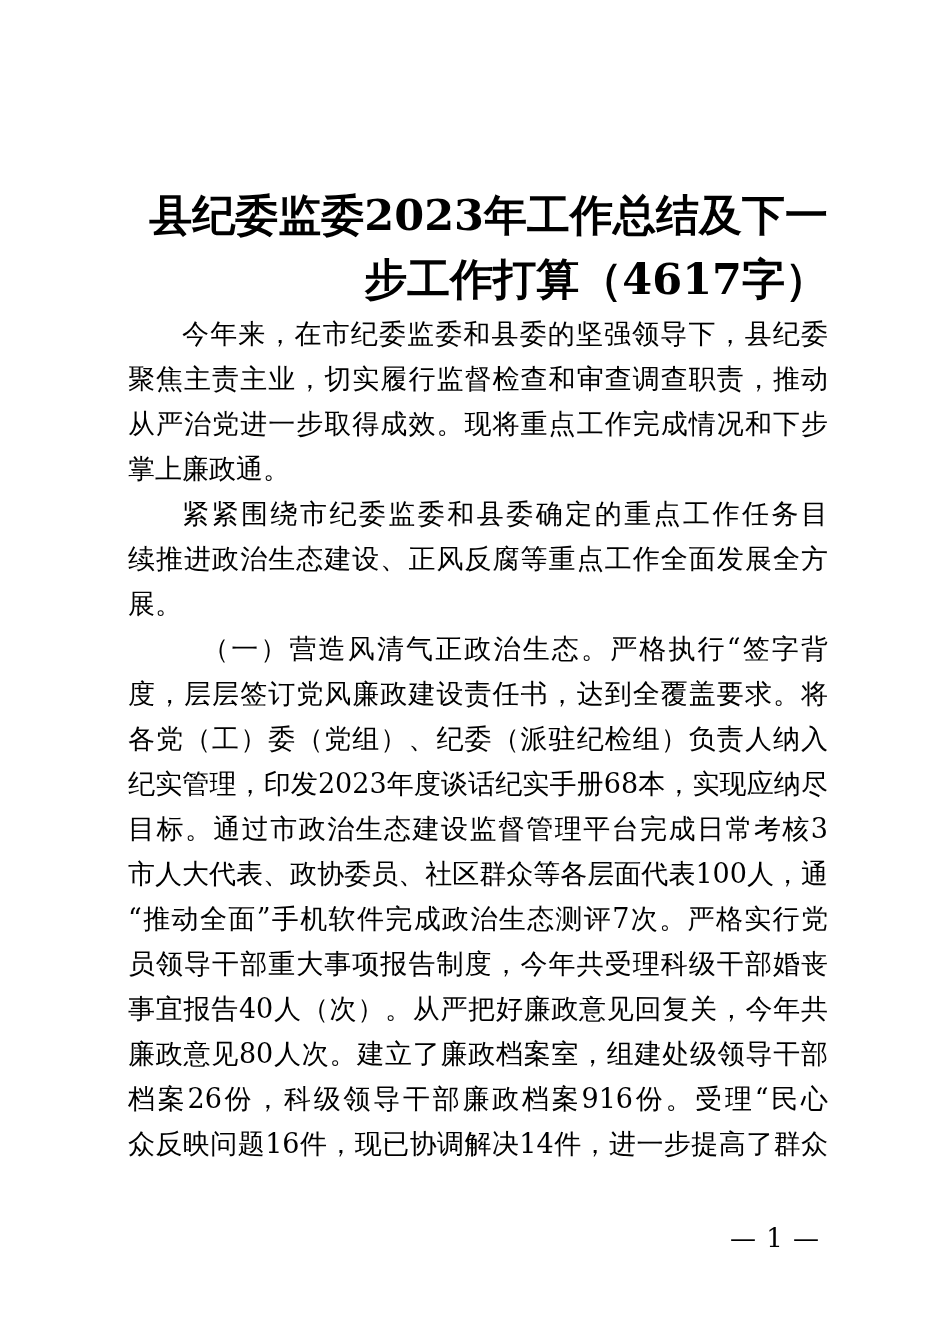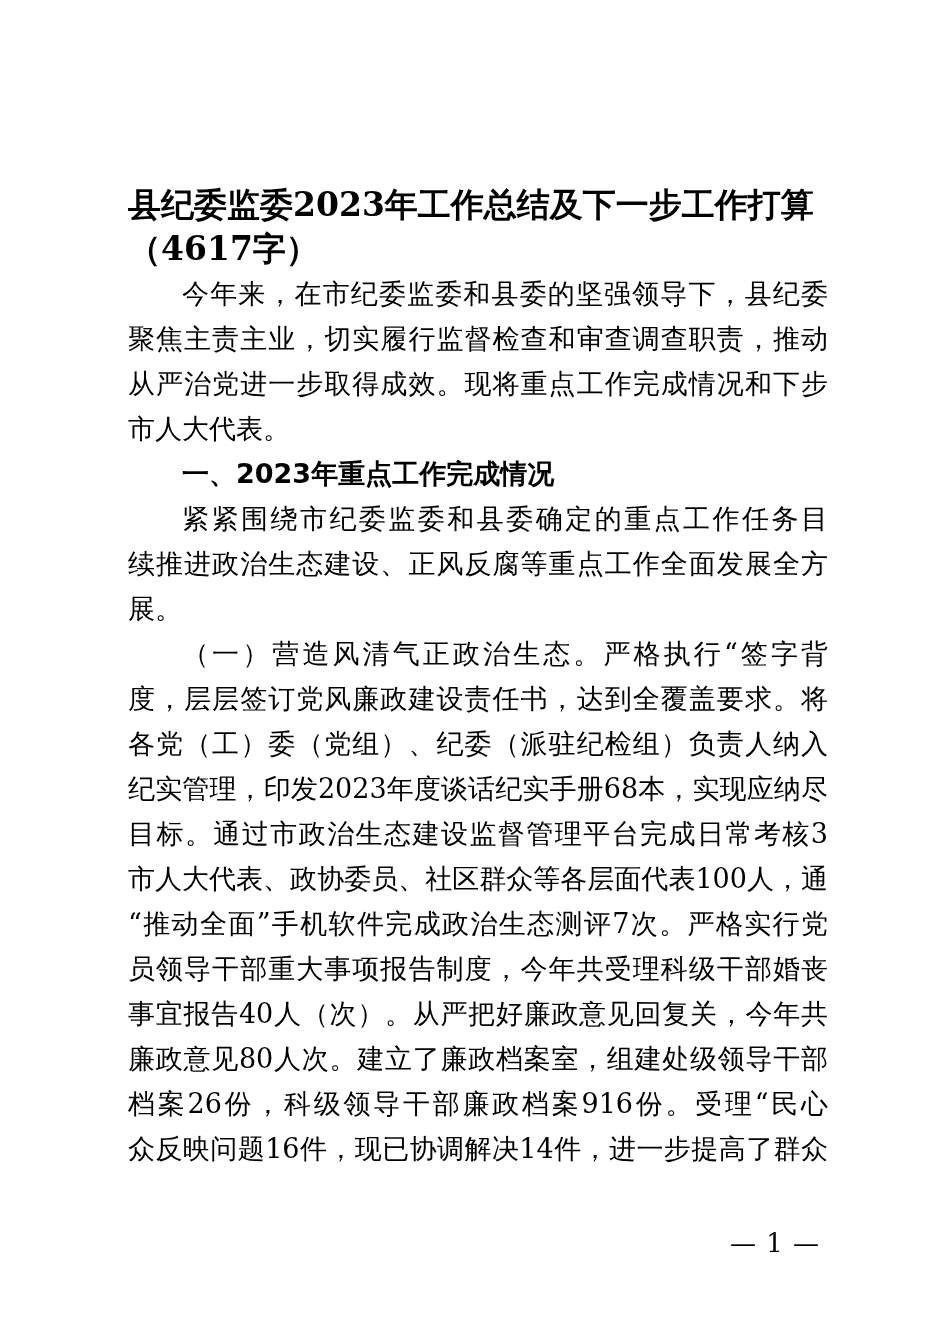--- a/index.html
+++ b/index.html
@@ -15,24 +15,24 @@
     overflow: hidden;
   }
   .page {
     box-sizing: border-box;
     width: 950px;
     height: 1344px;
     padding: 183px 122px 0 128px;
     background: #ffffff;
   }
   .doc-title {
-    font-size: 33px;
+    font-size: 43px;
     font-weight: bold;
-    text-align: left;
-    line-height: 44px;
+    text-align: right;
+    line-height: 64px;
     font-family: "DejaVu Serif", "Liberation Serif", serif;
   }
   .line {
     font-size: 27px;
     line-height: 45px;
     height: 45px;
     overflow: hidden;
   }
   .jline {
     text-align: justify;
@@ -41,43 +41,43 @@
   }
   .indent {
     text-indent: 54px;
   }
   .heading-line {
     font-family: "DejaVu Sans", "Liberation Sans", sans-serif;
     font-weight: bold;
   }
   .kai {
     font-family: Liberation Mono, monospace;
+    margin-left: 20px;
   }
   .page-number {
     margin-top: 56px;
     text-align: right;
     padding-right: 8px;
     font-size: 26px;
     line-height: 32px;
     letter-spacing: 1px;
   }
 </style>
 </head>
 <body>
 
 <div class="page">
 
   <div class="doc-title">县纪委监委2023年工作总结及下一步工作打算（4617字）</div>
 
   <div class="line jline indent">今年来，在市纪委监委和县委的坚强领导下，县纪委监委</div>
   <div class="line jline">聚焦主责主业，切实履行监督检查和审查调查职责，推动全面</div>
   <div class="line jline">从严治党进一步取得成效。现将重点工作完成情况和下步工作</div>
-  <div class="line">市人大代表。</div>
+  <div class="line">掌上廉政通。</div>
 
-  <div class="line heading-line indent">一、2023年重点工作完成情况</div>
 
   <div class="line jline indent">紧紧围绕市纪委监委和县委确定的重点工作任务目标，持</div>
   <div class="line jline">续推进政治生态建设、正风反腐等重点工作全面发展全方位发</div>
   <div class="line">展。</div>
 
   <div class="line jline indent"><span class="kai">（一）营造风清气正政治生态。</span><span>严格执行“签字背书”制</span></div>
   <div class="line jline">度，层层签订党风廉政建设责任书，达到全覆盖要求。将全县</div>
   <div class="line jline">各党（工）委（党组）、纪委（派驻纪检组）负责人纳入谈话</div>
   <div class="line jline">纪实管理，印发2023年度谈话纪实手册68本，实现应纳尽纳</div>
   <div class="line jline">目标。通过市政治生态建设监督管理平台完成日常考核3次。</div>

